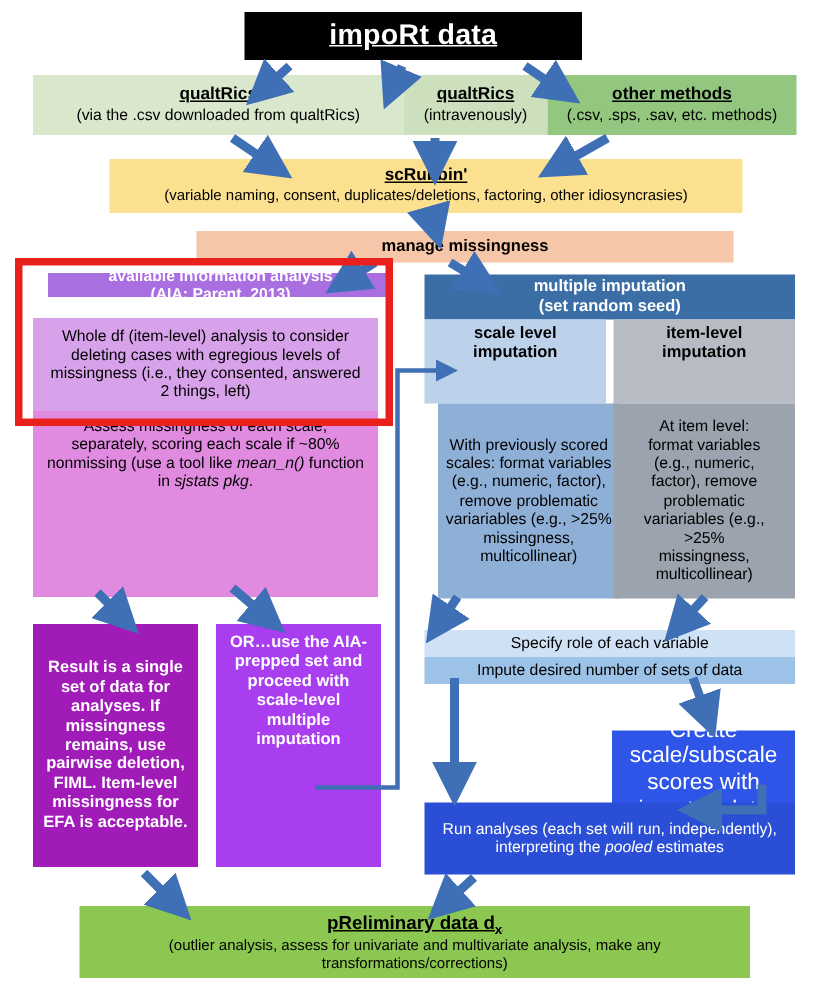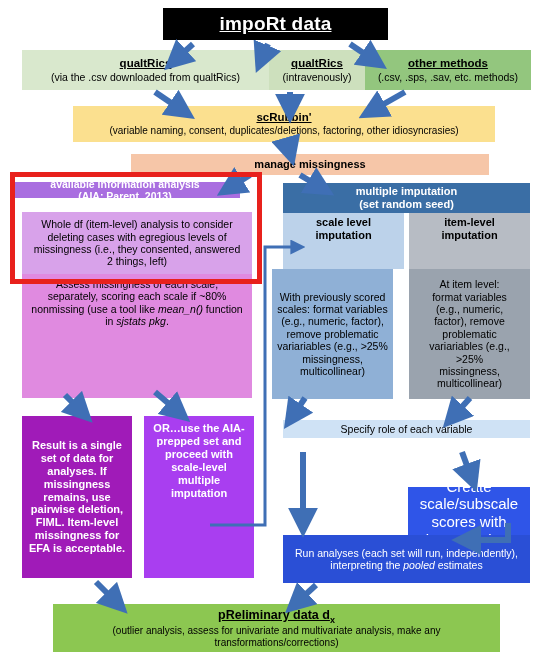--- a/index.html
+++ b/index.html
@@ -177,21 +177,21 @@
 
   <div class="box yellow" style="left:73px; top:106px; width:422px; height:36px;">
     <span class="t1">scRubbin'</span>
     <span class="t2">(variable naming, consent, duplicates/deletions, factoring, other idiosyncrasies)</span>
   </div>
 
   <div class="box peach" style="left:131px; top:154px; width:358px; height:21px;">
     <span>manage missingness</span>
   </div>
 
-  <div class="box aia-head" style="left:10px; top:182px; width:230px; height:16px;">
+  <div class="box aia-head" style="left:32px; top:182px; width:230px; height:16px;">
     <span>available information analysis</span>
     <span>(AIA; Parent, 2013)</span>
   </div>
 
   <div class="box aia-body" style="left:22px; top:212px; width:230px; height:62px; padding:0 8px;">
     <span>Whole df (item-level) analysis to consider deleting cases with egregious levels of missingness (i.e., they consented, answered 2 things, left)</span>
   </div>
 
   <div class="box aia-body2" style="left:22px; top:274px; width:230px; height:124px; padding:0 8px; justify-content:flex-start; padding-top:4px;">
     <span>
@@ -207,40 +207,43 @@
   </div>
 
   <div class="box mi-sub-blue" style="left:283px; top:213px; width:121px; height:56px; justify-content:flex-start; padding:3px 6px 0;">
     <span>scale level imputation</span>
   </div>
 
   <div class="box mi-sub-gray" style="left:409px; top:213px; width:121px; height:56px; justify-content:flex-start; padding:3px 19px 0;">
     <span>item-level imputation</span>
   </div>
 
-  <div class="box mi-body-blue" style="left:272px; top:269px; width:121px; height:130px; padding:3px 5px;">
+  <div class="box mi-body-blue" style="left:292px; top:269px; width:121px; height:130px; padding:3px 5px;">
     <span>With previously scored scales: format variables (e.g., numeric, factor), remove problematic variariables (e.g., &gt;25% missingness, multicollinear)</span>
   </div>
 
   <div class="box mi-body-gray" style="left:409px; top:269px; width:121px; height:130px; padding:3px 17px;">
     <span>At item level:  format variables (e.g., numeric, factor), remove problematic variariables (e.g., &gt;25% missingness, multicollinear)</span>
   </div>
 
   <div class="box res-dark" style="left:22px; top:416px; width:110px; height:162px; padding:3px 5px;">
     <span>Result is a single set of data for analyses.  If missingness remains, use pairwise deletion, FIML.  Item-level missingness for EFA is acceptable.</span>
   </div>
 
   <div class="box res-light" style="left:144px; top:416px; width:110px; height:162px; padding:3px 5px; justify-content:flex-start; padding-top:6px;">
     <span>OR…use the AIA-prepped set and proceed with scale-level multiple imputation</span>
   </div>
 
   <div class="box band-pale" style="left:283px; top:420px; width:247px; height:18px;">
     <span>Specify role of each variable</span>
   </div>
 
+  <div class="box band-mid" style="left:283px; top:438px; width:247px; height:18px;">
+    <span>Impute desired number of sets of data</span>
+  </div>
 
   <div class="box blue-bright" style="left:408px; top:487px; width:122px; height:52px; padding:2px 5px;">
     <span>Create scale/subscale scores with imputed data</span>
   </div>
 
   <div class="box blue-solid" style="left:283px; top:535px; width:247px; height:48px; padding:2px 6px;">
     <span>
       <span>Run analyses (each set will run, independently), interpreting the </span><em>pooled</em><span> estimates</span>
     </span>
   </div>

